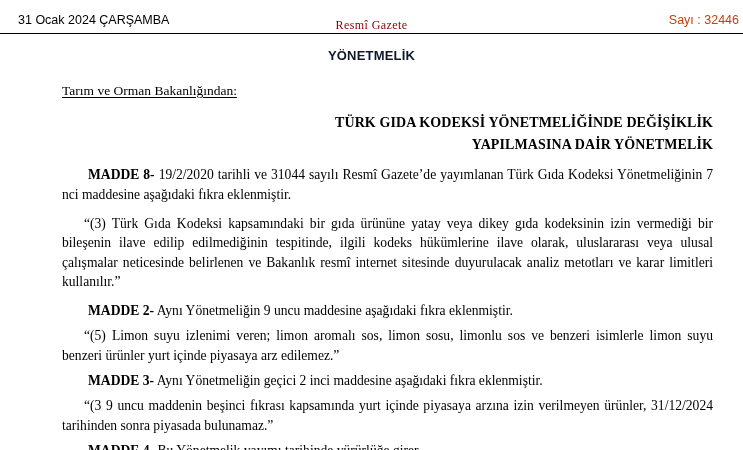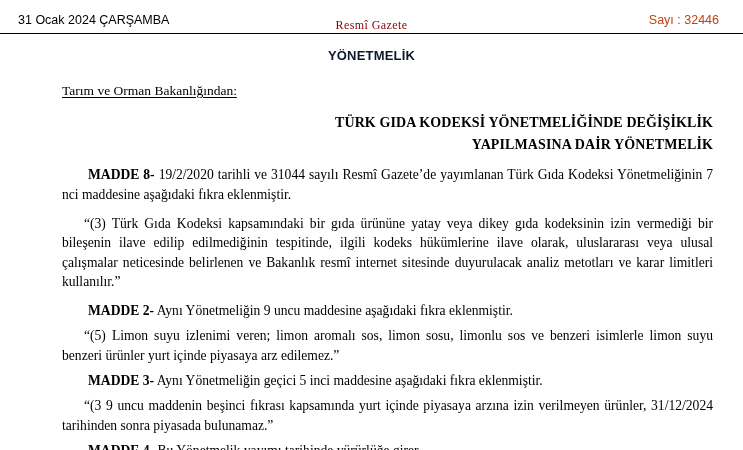--- a/index.html
+++ b/index.html
@@ -17,21 +17,21 @@
   .page {
     position: relative;
     width: 743px;
     height: 450px;
     box-sizing: border-box;
   }
   .masthead {
     display: flex;
     align-items: baseline;
     justify-content: space-between;
-    padding: 13px 24px 0 18px;
+    padding: 13px 4px 0 18px;
   }
   .masthead-date {
     font-family: "Liberation Sans", sans-serif;
     font-size: 12.5px;
     color: #000;
     white-space: nowrap;
   }
   .masthead-title {
     font-family: "Liberation Serif", serif;
     font-size: 12px;
@@ -144,21 +144,21 @@
 
     <p class="para">
       <span class="indent"></span><span class="madde">MADDE 2-</span><span> Aynı Yönetmeliğin 9 uncu maddesine aşağıdaki fıkra eklenmiştir.</span>
     </p>
 
     <p class="para quote-para tight">
       <span>“(5) Limon suyu izlenimi veren; limon aromalı sos, limon sosu, limonlu sos ve benzeri isimlerle limon suyu benzeri ürünler yurt içinde piyasaya arz edilemez.”</span>
     </p>
 
     <p class="para tight">
-      <span class="indent"></span><span class="madde">MADDE 3-</span><span> Aynı Yönetmeliğin geçici 5 inci maddesine aşağıdaki fıkra eklenmiştir.</span>
+      <span class="indent"></span><span class="madde">MADDE 3-</span><span> Aynı Yönetmeliğin geçici 2 inci maddesine aşağıdaki fıkra eklenmiştir.</span>
     </p>
 
     <p class="para quote-para tight">
       <span>“(3 9 uncu maddenin beşinci fıkrası kapsamında yurt içinde piyasaya arzına izin verilmeyen ürünler, 31/12/2024 tarihinden sonra piyasada bulunamaz.”</span>
     </p>
 
     <p class="para tight">
       <span class="indent"></span><span class="madde">MADDE 4-</span><span> Bu Yönetmelik yayımı tarihinde yürürlüğe girer.</span>
     </p>
 

